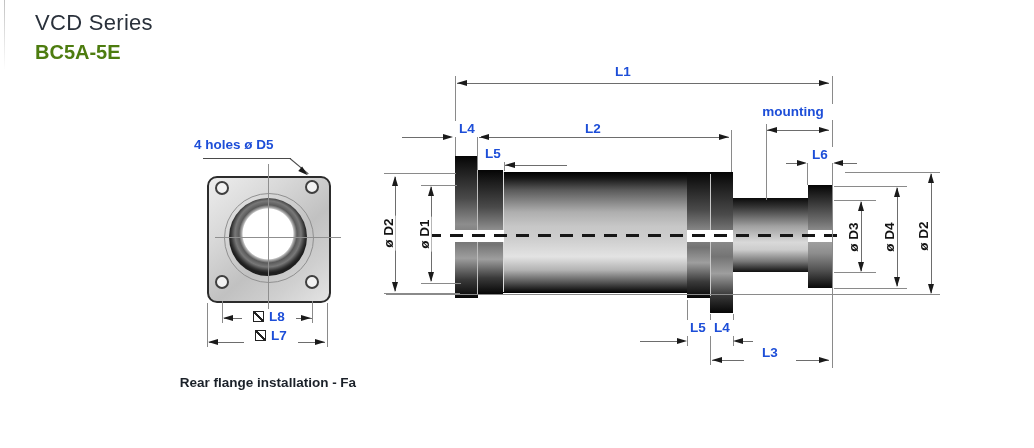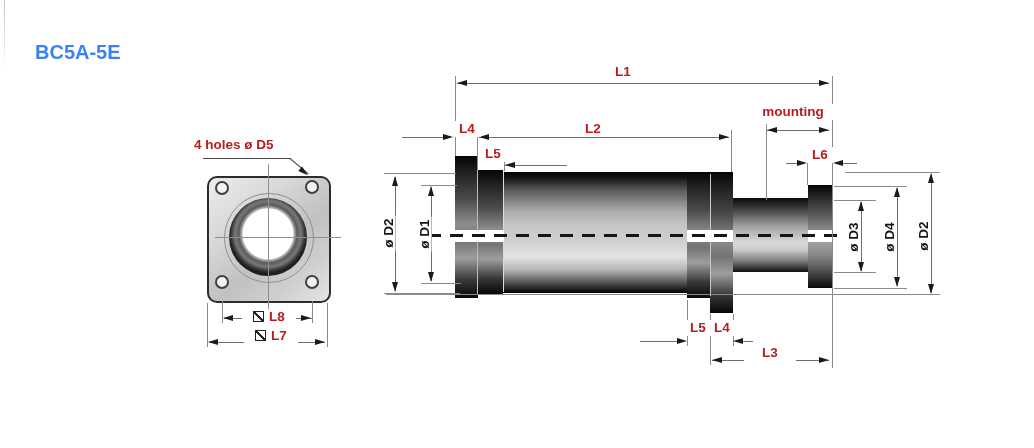--- a/index.html
+++ b/index.html
@@ -7,53 +7,54 @@
   #canvas{position:relative;width:1034px;height:448px;background:#fff;overflow:hidden;}
   .hl{position:absolute;height:1px;background:#6d6d6d;z-index:5;}
   .vl{position:absolute;width:1px;background:#6d6d6d;z-index:5;}
   .ext{background:#8a8a8a;}
   .cl{background:#8f8f8f;}
   .ar{position:absolute;width:0;height:0;border:solid transparent;z-index:5;}
   .ar.r{border-width:3.5px 0 3.5px 10px;border-left-color:#1a1a1a;}
   .ar.l{border-width:3.5px 10px 3.5px 0;border-right-color:#1a1a1a;}
   .ar.u{border-width:0 3.5px 10px 3.5px;border-bottom-color:#1a1a1a;}
   .ar.d{border-width:10px 3.5px 0 3.5px;border-top-color:#1a1a1a;}
-  .lbl{position:absolute;font-size:13.5px;font-weight:600;color:#b91c1c;background:#fff;text-align:center;line-height:16px;z-index:6;padding:0 1px;}
+  .lbl{position:absolute;font-size:13.5px;font-weight:600;color:#1d4ed8;background:#fff;text-align:center;line-height:16px;z-index:6;padding:0 1px;}
   .vlbl{position:absolute;font-size:13.5px;font-weight:600;color:#141414;background:#fff;white-space:nowrap;transform:translate(-50%,-50%) rotate(-90deg);z-index:6;padding:0 3px;line-height:15px;}
   .part{position:absolute;z-index:1;}
   .seam{position:absolute;width:1px;z-index:2;}
   .halo{position:absolute;height:12px;top:230px;background:#fff;z-index:3;}
   .centerline{position:absolute;left:428px;top:234px;width:416px;height:3px;z-index:4;
     background:repeating-linear-gradient(90deg,#161616 0 13px,transparent 13px 22px);}
   .grad-dark{background:linear-gradient(180deg,#050505 0%,#1d1d1d 10%,#4a4a4a 30%,#8d8d8d 48%,#747474 60%,#9e9e9e 72%,#3a3a3a 87%,#060606 100%);}
   .grad-body{background:linear-gradient(180deg,#000 0%,#151515 5%,#5a5a5a 15%,#aeaeae 33%,#c7c7c7 45%,#cdcdcd 55%,#e3e3e3 70%,#b3b3b3 81%,#4e4e4e 92%,#000 100%);}
   .grad-rod{background:linear-gradient(180deg,#0a0a0a 0%,#343434 12%,#a0a0a0 38%,#d9d9d9 60%,#cccccc 70%,#767676 86%,#0f0f0f 100%);}
   .grad-cap{background:linear-gradient(180deg,#050505 0%,#282828 12%,#6d6d6d 35%,#a5a5a5 52%,#8e8e8e 66%,#545454 82%,#090909 100%);}
   .sq-sym{display:inline-block;width:9px;height:9px;border:1.5px solid #222;margin-right:5px;vertical-align:-1px;
     background:linear-gradient(to top right,transparent 42%,#222 42%,#222 58%,transparent 58%);}
   .caption{position:absolute;font-size:13.5px;font-weight:700;color:#1b2129;text-align:center;z-index:6;}
   .title-series{position:absolute;left:35px;top:10px;font-size:22px;font-weight:400;color:#2a313b;letter-spacing:.3px;z-index:6;}
-  .title-model{position:absolute;left:35px;top:41px;font-size:20px;font-weight:800;color:#3b82f6;z-index:6;}
+  .title-model{position:absolute;left:35px;top:41px;font-size:20px;font-weight:800;color:#4d7c0f;z-index:6;}
   .title-sub{position:absolute;left:35px;top:65px;font-size:20px;font-weight:800;color:#1d232d;z-index:6;}
   .edge-fade{position:absolute;left:4px;top:0;width:1px;height:70px;z-index:6;background:linear-gradient(#c2c2c2,transparent);}
   .square-flange{position:absolute;left:207px;top:176px;width:120px;height:123px;border:2px solid #2c2c2c;border-radius:10px;z-index:1;
     background:linear-gradient(140deg,#ededed 0%,#d8d8d8 30%,#c1c1c1 58%,#cfcfcf 78%,#e4e4e4 100%);}
   .hole{position:absolute;width:14px;height:14px;border-radius:50%;border:2.5px solid #3f3f3f;background:#f2f2f2;box-sizing:border-box;z-index:2;}
   .bore-outer{position:absolute;left:224px;top:193px;width:88px;height:88px;border:1px solid #909090;border-radius:50%;z-index:1;}
   .bore-ring{position:absolute;left:229px;top:198px;width:78px;height:78px;border-radius:50%;z-index:1;
     background:radial-gradient(circle at 50% 46%,#ffffff 0 25px,#b9b9b9 26px,#5a5a5a 29px,#787878 33px,#353535 37px,#1f1f1f 39px);}
   .diag{position:absolute;height:1px;background:#4a4a4a;transform-origin:left center;z-index:5;}
 </style>
 </head>
 <body>
 
 <div id="canvas">
 
   <div class="edge-fade"></div>
 
+  <div class="title-series">VCD Series</div>
   <div class="title-model">BC5A-5E</div>
 
   <div class="square-flange"></div>
   <div class="bore-outer"></div>
   <div class="bore-ring"></div>
   <div class="hole" style="left:215px;top:181px;"></div>
   <div class="hole" style="left:305px;top:180px;"></div>
   <div class="hole" style="left:215px;top:275px;"></div>
   <div class="hole" style="left:305px;top:275px;"></div>
 
@@ -72,20 +73,21 @@
   <div class="ar r" style="left:301px;top:315px;"></div>
   <div class="lbl" style="left:242px;top:309px;width:52px;"><span class="sq-sym"></span><span>L8</span></div>
 
   <div class="vl ext" style="left:207px;top:303px;height:44px;"></div>
   <div class="vl ext" style="left:327px;top:303px;height:44px;"></div>
   <div class="hl" style="left:209px;top:342px;width:116px;"></div>
   <div class="ar l" style="left:208px;top:339px;"></div>
   <div class="ar r" style="left:315px;top:339px;"></div>
   <div class="lbl" style="left:244px;top:328px;width:52px;"><span class="sq-sym"></span><span>L7</span></div>
 
+  <div class="caption" style="left:148px;top:375px;width:240px;">Rear flange installation - Fa</div>
 
   <div class="part grad-dark" style="left:455px;top:156px;width:23px;height:142px;"></div>
   <div class="part grad-dark" style="left:478px;top:170px;width:25px;height:124px;"></div>
   <div class="part grad-body" style="left:503px;top:172px;width:184px;height:121px;"></div>
   <div class="part grad-dark" style="left:687px;top:172px;width:23px;height:126px;"></div>
   <div class="part grad-dark" style="left:710px;top:172px;width:23px;height:141px;"></div>
   <div class="part grad-rod" style="left:733px;top:198px;width:75px;height:74px;"></div>
   <div class="part grad-cap" style="left:808px;top:185px;width:25px;height:103px;"></div>
   <div class="seam" style="left:477px;top:170px;height:124px;background:#bdbdbd;"></div>
   <div class="seam" style="left:503px;top:172px;height:120px;background:#dcdcdc;"></div>

